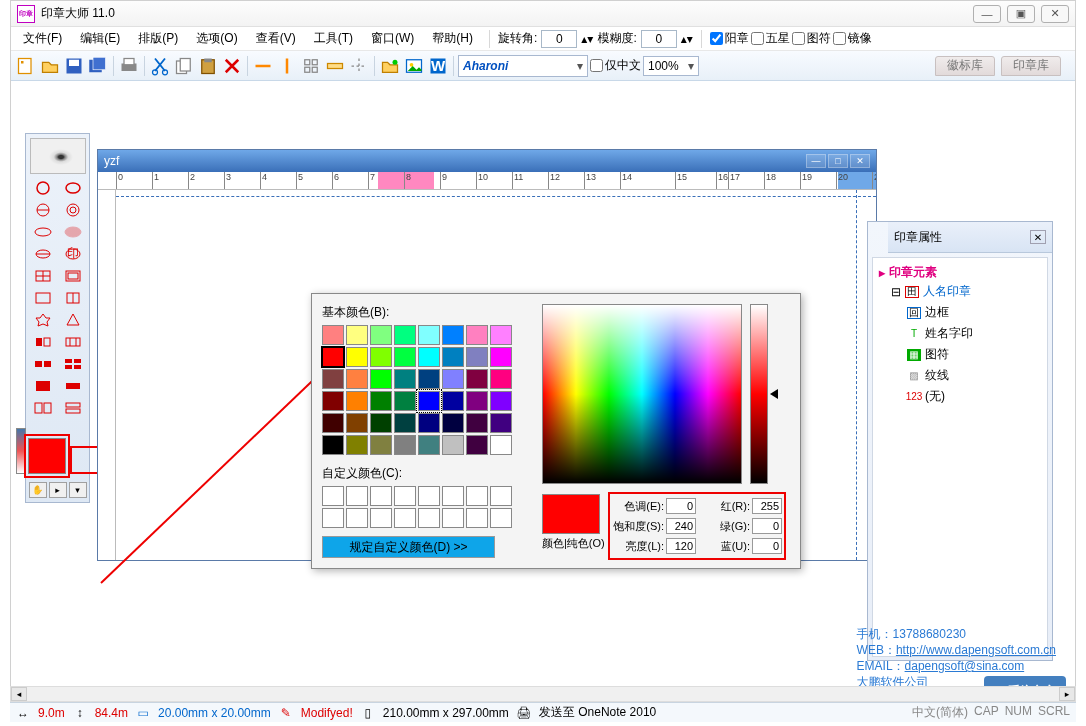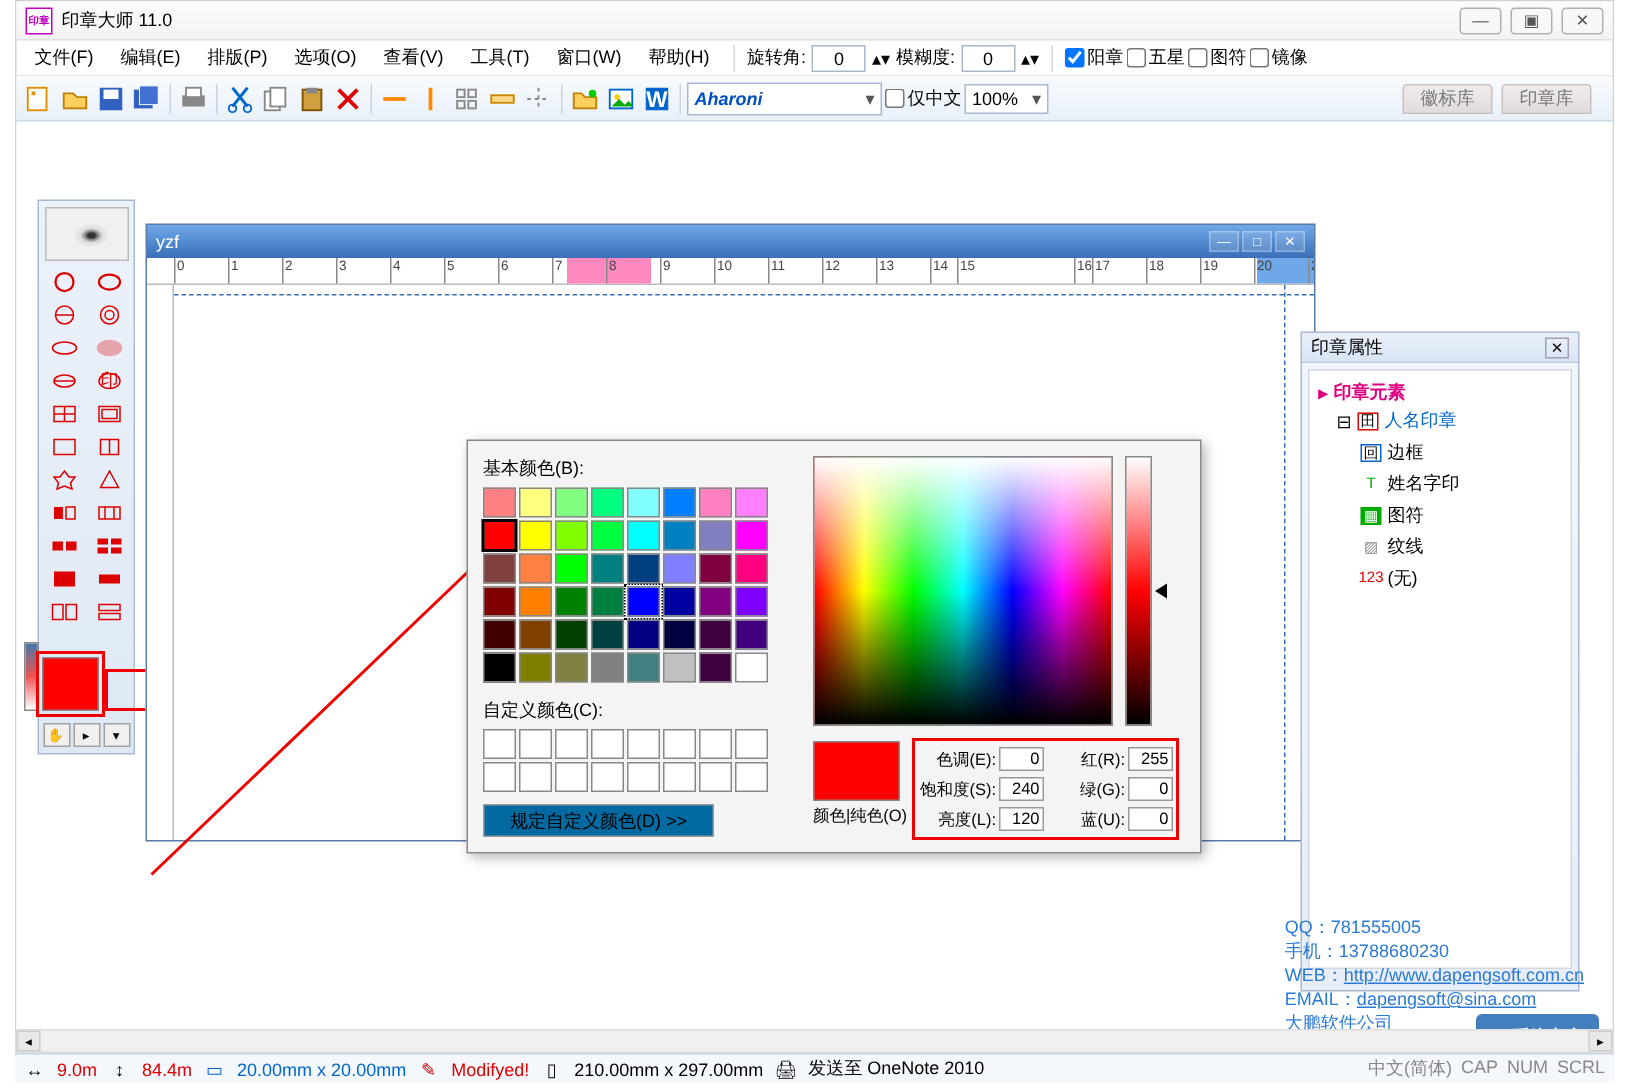--- a/index.html
+++ b/index.html
@@ -63,21 +63,21 @@
 .cd-title { height: 26px; background: linear-gradient(#fdfdfd,#e8e8e8); display: flex; align-items: center; padding: 0 8px; border-bottom: 1px solid #ccc; }
 .cd-close { margin-left: auto; width: 42px; height: 18px; background: linear-gradient(#e86060,#c02020); border: 1px solid #a01010; border-radius: 2px; color: #fff; display:flex;align-items:center;justify-content:center;cursor:pointer;font-weight:bold; }
 .cd-body { padding: 10px; display: flex; gap: 10px; }
 .cd-left { width: 210px; }
 .cd-label { margin-bottom: 4px; }
 .basic-grid { display: grid; grid-template-columns: repeat(8, 22px); grid-auto-rows: 20px; gap: 2px; margin-bottom: 10px; }
 .bc { border: 1px solid #888; cursor: pointer; }
 .bc.sel { outline: 2px solid #000; outline-offset: -1px; }
 .custom-grid { display: grid; grid-template-columns: repeat(8, 22px); grid-auto-rows: 20px; gap: 2px; margin-bottom: 8px; }
 .cc { border: 1px solid #888; background: #fff; cursor: pointer; }
-.def-btn { width: 154px; height: 22px; border: 1px solid #999; background: #0369a1; cursor: pointer; }
+.def-btn { width: 173px; height: 22px; border: 1px solid #999; background: #0ea5e9; cursor: pointer; }
 .cd-buttons { padding: 6px 10px 10px; display: flex; gap: 6px; }
 .cd-btn { width: 70px; height: 22px; border: 1px solid #888; background: linear-gradient(#fafafa,#e4e4e4); cursor: pointer; }
 .cd-right { flex: 1; position: relative; }
 .gradient-box { width: 200px; height: 180px; background:
   linear-gradient(to bottom, rgba(0,0,0,0) 0%, rgba(0,0,0,0) 50%, #000 100%),
   linear-gradient(to bottom, #fff 0%, rgba(255,255,255,0) 50%),
   linear-gradient(to right, #ff0000, #ffff00, #00ff00, #00ffff, #0000ff, #ff00ff, #ff0000);
   border: 1px solid #888; position: relative; }
 .lum-bar { position: absolute; left: 208px; top: 0; width: 18px; height: 180px; background: linear-gradient(#fff, #ff0000, #000); border: 1px solid #888; }
 .lum-arrow { position: absolute; left: 228px; top: 85px; width: 0; height: 0; border-top: 5px solid transparent; border-bottom: 5px solid transparent; border-right: 8px solid #000; }
@@ -87,21 +87,21 @@
 .val-row { display: flex; align-items: center; height: 20px; gap: 2px; }
 .val-row label { width: 52px; text-align: right; font-size: 11px; }
 .val-row input { width: 30px; height: 16px; border: 1px solid #999; text-align: right; padding-right: 2px; font-size: 11px; }
 .add-btn { position: absolute; left: 0; top: 252px; width: 232px; height: 22px; border: 1px solid #888; background: linear-gradient(#fafafa,#e4e4e4); cursor: pointer; }
 
 
 .anno { position: absolute; pointer-events: none; }
 
 
 .props-panel { position: absolute; right: 22px; top: 138px; width: 186px; height: 440px; background: linear-gradient(#f2f6fc,#e8eef8); border: 1px solid #a8b8d0; }
-.props-title { height: 20px; background: linear-gradient(#eaf0fa,#d8e4f4); border-bottom: 1px solid #b8c8dc; display: flex; align-items: center; padding: 0 6px; }
+.props-title { height: 31px; background: linear-gradient(#eaf0fa,#d8e4f4); border-bottom: 1px solid #b8c8dc; display: flex; align-items: center; padding: 0 6px; margin-left: 20px; }
 .props-title .x { margin-left: auto; width: 16px; height: 14px; border: 1px solid #a0a0b0; display:flex;align-items:center;justify-content:center;cursor:pointer;font-size:10px; }
 .tree { padding: 6px; background: #fff; margin: 4px; height: 400px; border: 1px solid #d0d8e4; }
 .tree-root { color: #e00080; font-weight: bold; display: flex; align-items: center; gap: 4px; }
 .tree-node { display: flex; align-items: center; gap: 4px; padding: 2px 0 2px 12px; cursor: pointer; }
 .tree-sub { padding-left: 28px; display: flex; align-items: center; gap: 4px; padding-top: 2px; padding-bottom: 2px; cursor: pointer; }
 .ticon { width: 14px; height: 12px; display: inline-flex; align-items: center; justify-content: center; font-size: 10px; }
 .box-r { border: 1.5px solid #d00; }
 .box-b { border: 1.5px solid #06c; }
 
 
@@ -462,21 +462,21 @@
           <div class="tick" style="left: 198px;">5</div>
           <div class="tick" style="left: 234px;">6</div>
           <div class="tick" style="left: 270px;">7</div>
           <div class="tick" style="left: 306px;">8</div>
           <div class="tick" style="left: 342px;">9</div>
           <div class="tick" style="left: 378px;">10</div>
           <div class="tick" style="left: 414px;">11</div>
           <div class="tick" style="left: 450px;">12</div>
           <div class="tick" style="left: 486px;">13</div>
           <div class="tick" style="left: 522px;">14</div>
-          <div class="tick" style="left: 540px;">15</div>
+          <div class="tick" style="left: 577px;">15</div>
           <div class="tick" style="left: 618px;">16</div>
           <div class="tick" style="left: 630px;">17</div>
           <div class="tick" style="left: 666px;">18</div>
           <div class="tick" style="left: 702px;">19</div>
           <div class="tick" style="left: 738px;">20</div>
           <div class="tick" style="left: 774px;">21</div>
         </div>
       <div class="ruler-v"></div>
       <div class="canvas">
         <div class="dash" style="left:0;top:6px;right:0;height:0;border-left:none;border-right:none;border-bottom:none"></div>
@@ -631,21 +631,20 @@
             <span class="ticon" style="color:#d00">123</span>
             <span>(无)</span>
           </div>
       </div>
     </div>
 
   </div>
 </div>
 
 <div class="contact">
-  <div><span>QQ：</span><span>781555005</span></div>
   <div><span>手机：</span><span>13788680230</span></div>
   <div><span>WEB：</span><a>http://www.dapengsoft.com.cn</a></div>
   <div><span>EMAIL：</span><a>dapengsoft@sina.com</a></div>
   <div>大鹏软件公司</div>
 </div>
 <div class="wm-logo">⌂<span>系统之家</span></div>
 
 <div class="hscroll">
   <div class="arrow">◂</div>
   <div class="track"></div>

